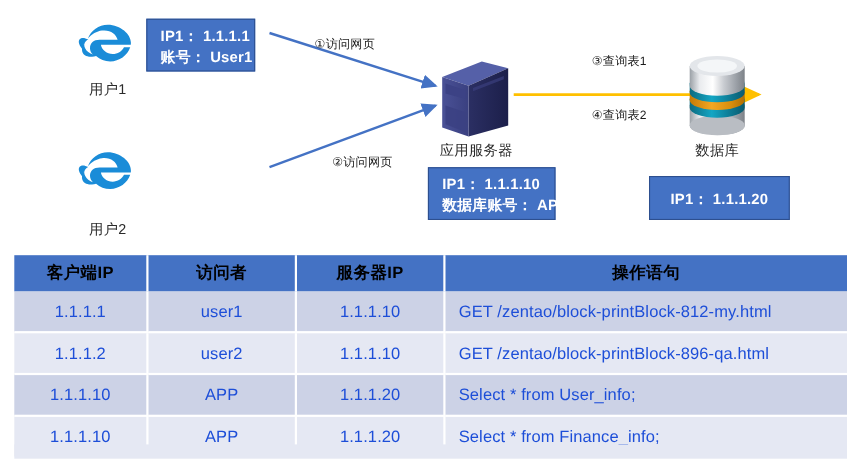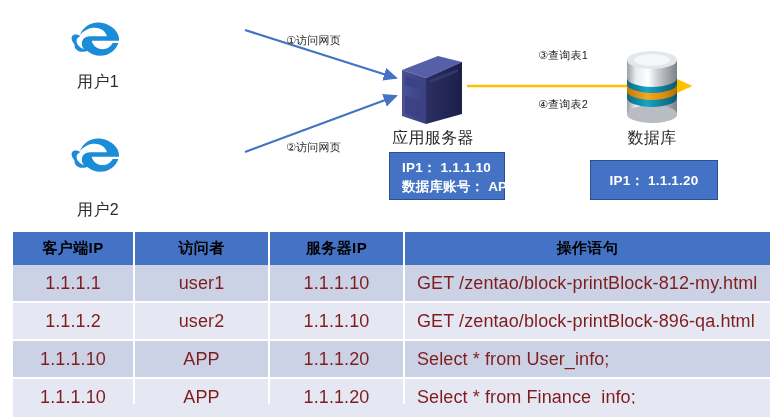--- a/index.html
+++ b/index.html
@@ -13,21 +13,21 @@
   #stage{position:relative;width:782px;height:420px;}
 
   
   .diagram{position:absolute;left:0;top:0;width:782px;height:222px;}
 
   .ie-logo{position:absolute;width:56px;height:56px;}
   .ie-logo svg{width:56px;height:56px;display:block;}
 
   .node-label{
     position:absolute;
-    font-size:16px;color:#2b2b2b;
+    font-size:13px;color:#2b2b2b;
     text-align:center;white-space:nowrap;
     letter-spacing:.3px;
   }
 
   .info-box{
     position:absolute;
     background:#4472C4;
     border:1px solid #2d4f8f;
     color:#ffffff;
     font-size:13.5px;
@@ -66,22 +66,22 @@
     color:#000000;
     font-size:15px;
     font-weight:bold;
     height:31px;
     border-right:2px solid #ffffff;
     letter-spacing:.4px;
   }
   .tbl th:last-child{border-right:none;}
   .tbl td{
     height:34px;
-    font-size:18px;
-    color:#7f1d1d;
+    font-size:15px;
+    color:#1d4ed8;
     border-right:2px solid #ffffff;
     letter-spacing:.1px;
   }
   .tbl td:last-child{border-right:none;}
   .tbl tbody tr.odd td{background:#ccd2e6;}
   .tbl tbody tr.even td{background:#e5e8f3;}
   .tbl td.c{text-align:center;}
   .tbl td.l{text-align:left;padding-left:12px;}
   .tbl tbody tr td{border-bottom:2px solid #ffffff;}
   .tbl tbody tr:last-child td{border-bottom:none;}
@@ -146,30 +146,34 @@
       <line x1="467" y1="86" x2="690" y2="86" stroke="#FFC000" stroke-width="2.6" marker-end="url(#orangehead)"></line>
     </svg>
 
     <div class="ie-logo" style="left:70px;top:12px;">
       <svg viewBox="0 0 64 64">
         <path d="M32 12c-9.5 0-17.6 6-20.7 14.4 3.9-4.5 9.3-7.6 14.6-8.3 8.6-1.1 14.8 3.5 16.3 9.6H23.5c-6.3 0-10 3.6-10 8.6 0 2.6 1.1 5 3 6.7-1.6-0.5-3.3-1.4-4.8-2.6-2.7-2.2-4.2-5-4.2-7.6 0-1.4 0.4-2.7 1.1-3.8-2.6 3.5-3.9 7.3-3.3 10.4 0.8 4.2 5 6.4 10.4 5.9 1.3-0.1 2.7-0.4 4.1-0.8 3.9 3.5 9.1 5.6 14.7 5.6 9.6 0 17.8-6.1 20.8-14.7H48.8c-2.2 4.2-6.6 7.1-11.7 7.1-6.1 0-11.2-4.1-12.3-9.6h31.1c0.1-0.8 0.1-1.6 0.1-2.4C56 22.1 45.2 12 32 12z" fill="#1a8cd8"></path>
         <path d="M11.8 27.3C7.4 25.1 3.9 25.1 2.4 27.6c-1.5 2.6 0.2 6.6 4 10.5-0.5-2.5 0-5 1.6-7.4 1-1.5 2.3-2.7 3.8-3.4z" fill="#1a8cd8"></path>
       </svg>
     </div>
     <div class="node-label" style="left:58px;top:72px;width:80px;">用户1</div>
+    <div class="info-box" style="left:133px;top:17px;width:99px;height:48px;">
+      <span class="ln">IP1： 1.1.1.1</span>
+      <span class="ln">账号： User1</span>
+    </div>
     <div class="flow-label" style="left:286px;top:33px;">①访问网页</div>
 
     <div class="ie-logo" style="left:70px;top:128px;">
       <svg viewBox="0 0 64 64">
         <path d="M32 12c-9.5 0-17.6 6-20.7 14.4 3.9-4.5 9.3-7.6 14.6-8.3 8.6-1.1 14.8 3.5 16.3 9.6H23.5c-6.3 0-10 3.6-10 8.6 0 2.6 1.1 5 3 6.7-1.6-0.5-3.3-1.4-4.8-2.6-2.7-2.2-4.2-5-4.2-7.6 0-1.4 0.4-2.7 1.1-3.8-2.6 3.5-3.9 7.3-3.3 10.4 0.8 4.2 5 6.4 10.4 5.9 1.3-0.1 2.7-0.4 4.1-0.8 3.9 3.5 9.1 5.6 14.7 5.6 9.6 0 17.8-6.1 20.8-14.7H48.8c-2.2 4.2-6.6 7.1-11.7 7.1-6.1 0-11.2-4.1-12.3-9.6h31.1c0.1-0.8 0.1-1.6 0.1-2.4C56 22.1 45.2 12 32 12z" fill="#1a8cd8"></path>
         <path d="M11.8 27.3C7.4 25.1 3.9 25.1 2.4 27.6c-1.5 2.6 0.2 6.6 4 10.5-0.5-2.5 0-5 1.6-7.4 1-1.5 2.3-2.7 3.8-3.4z" fill="#1a8cd8"></path>
       </svg>
     </div>
     <div class="node-label" style="left:58px;top:200px;width:80px;">用户2</div>
-    <div class="flow-label" style="left:286px;top:140px;">②访问网页</div>
+    <div class="flow-label" style="left:302px;top:140px;">②访问网页</div>
 
     <div class="server" style="left:398px;top:52px;width:68px;height:76px;">
       <svg viewBox="0 0 68 76" width="68" height="76">
         <polygon points="4,18 40,4 64,10 28,26" fill="#5560a8"></polygon>
         <polygon points="28,26 64,10 64,62 28,72" fill="url(#towerFront)"></polygon>
         <polygon points="4,18 28,26 28,72 4,64" fill="url(#towerSide)"></polygon>
         <polygon points="7,24 25,30 25,38 7,33" fill="#3c4285"></polygon>
         <polygon points="7,44 25,50 25,68 7,61" fill="#3b4183" opacity="0.85"></polygon>
         <polygon points="32,28 60,17 60,20 32,31" fill="#3a3f7d" opacity="0.7"></polygon>
       </svg>

